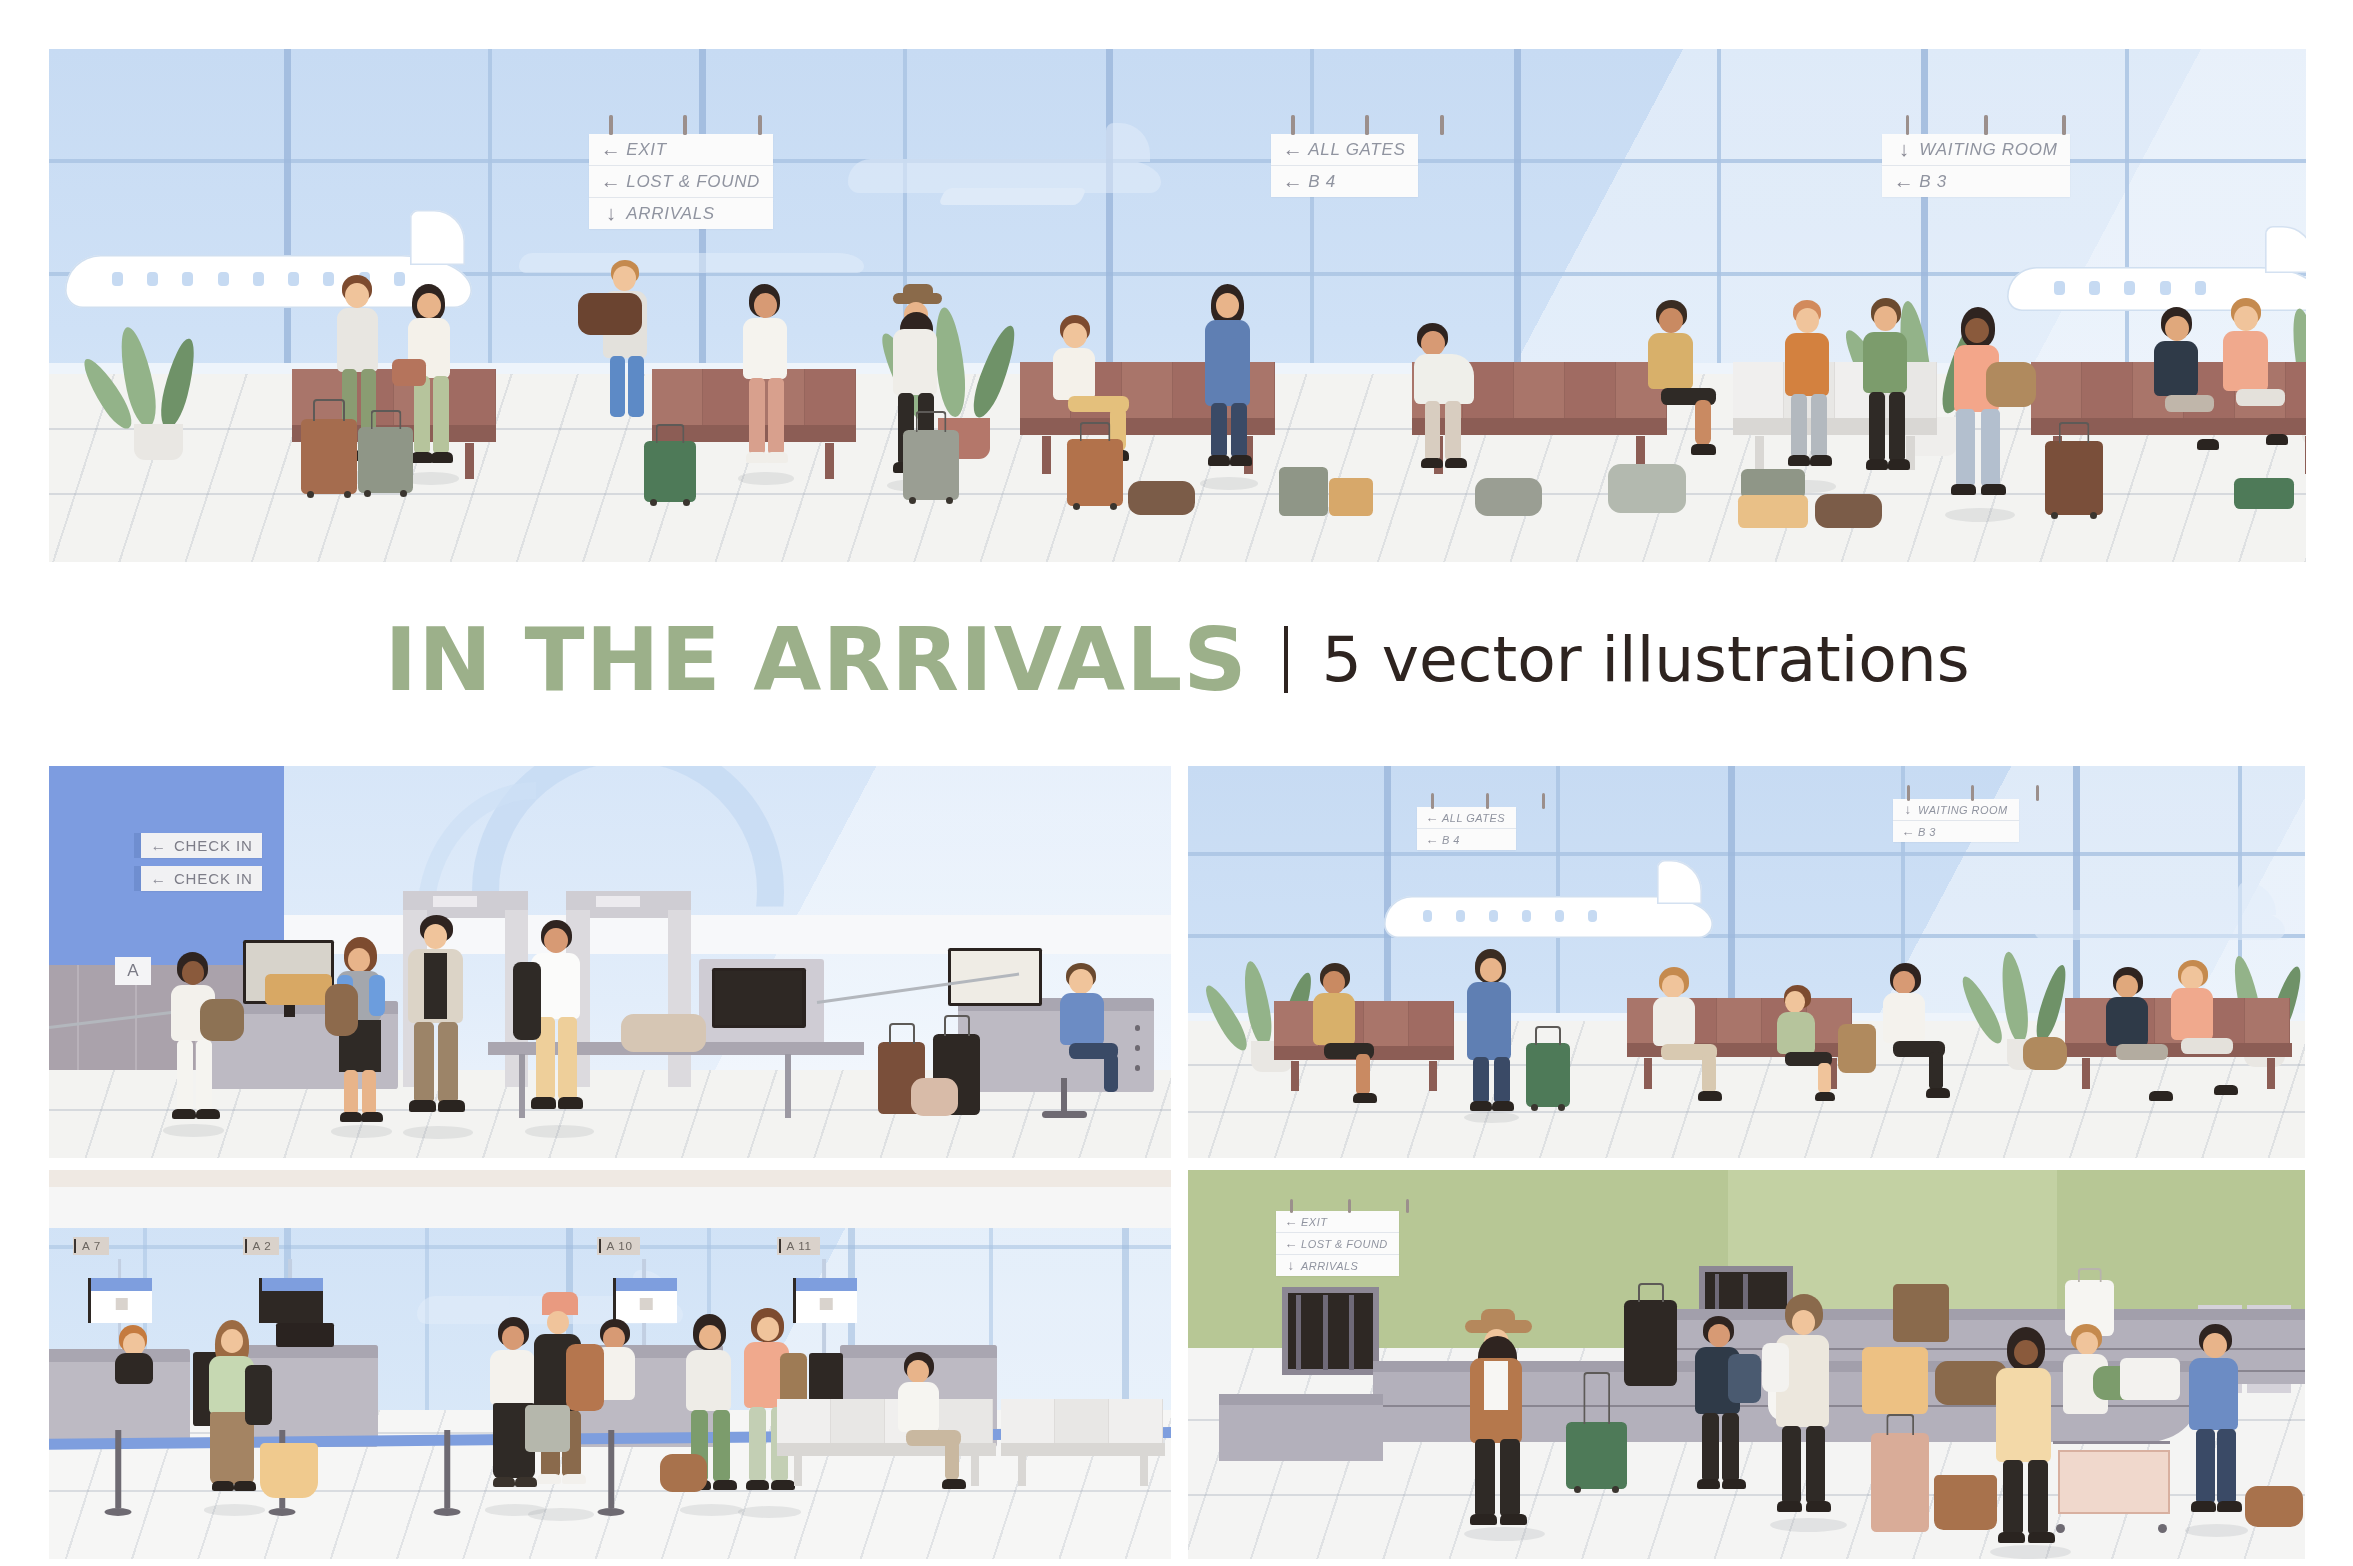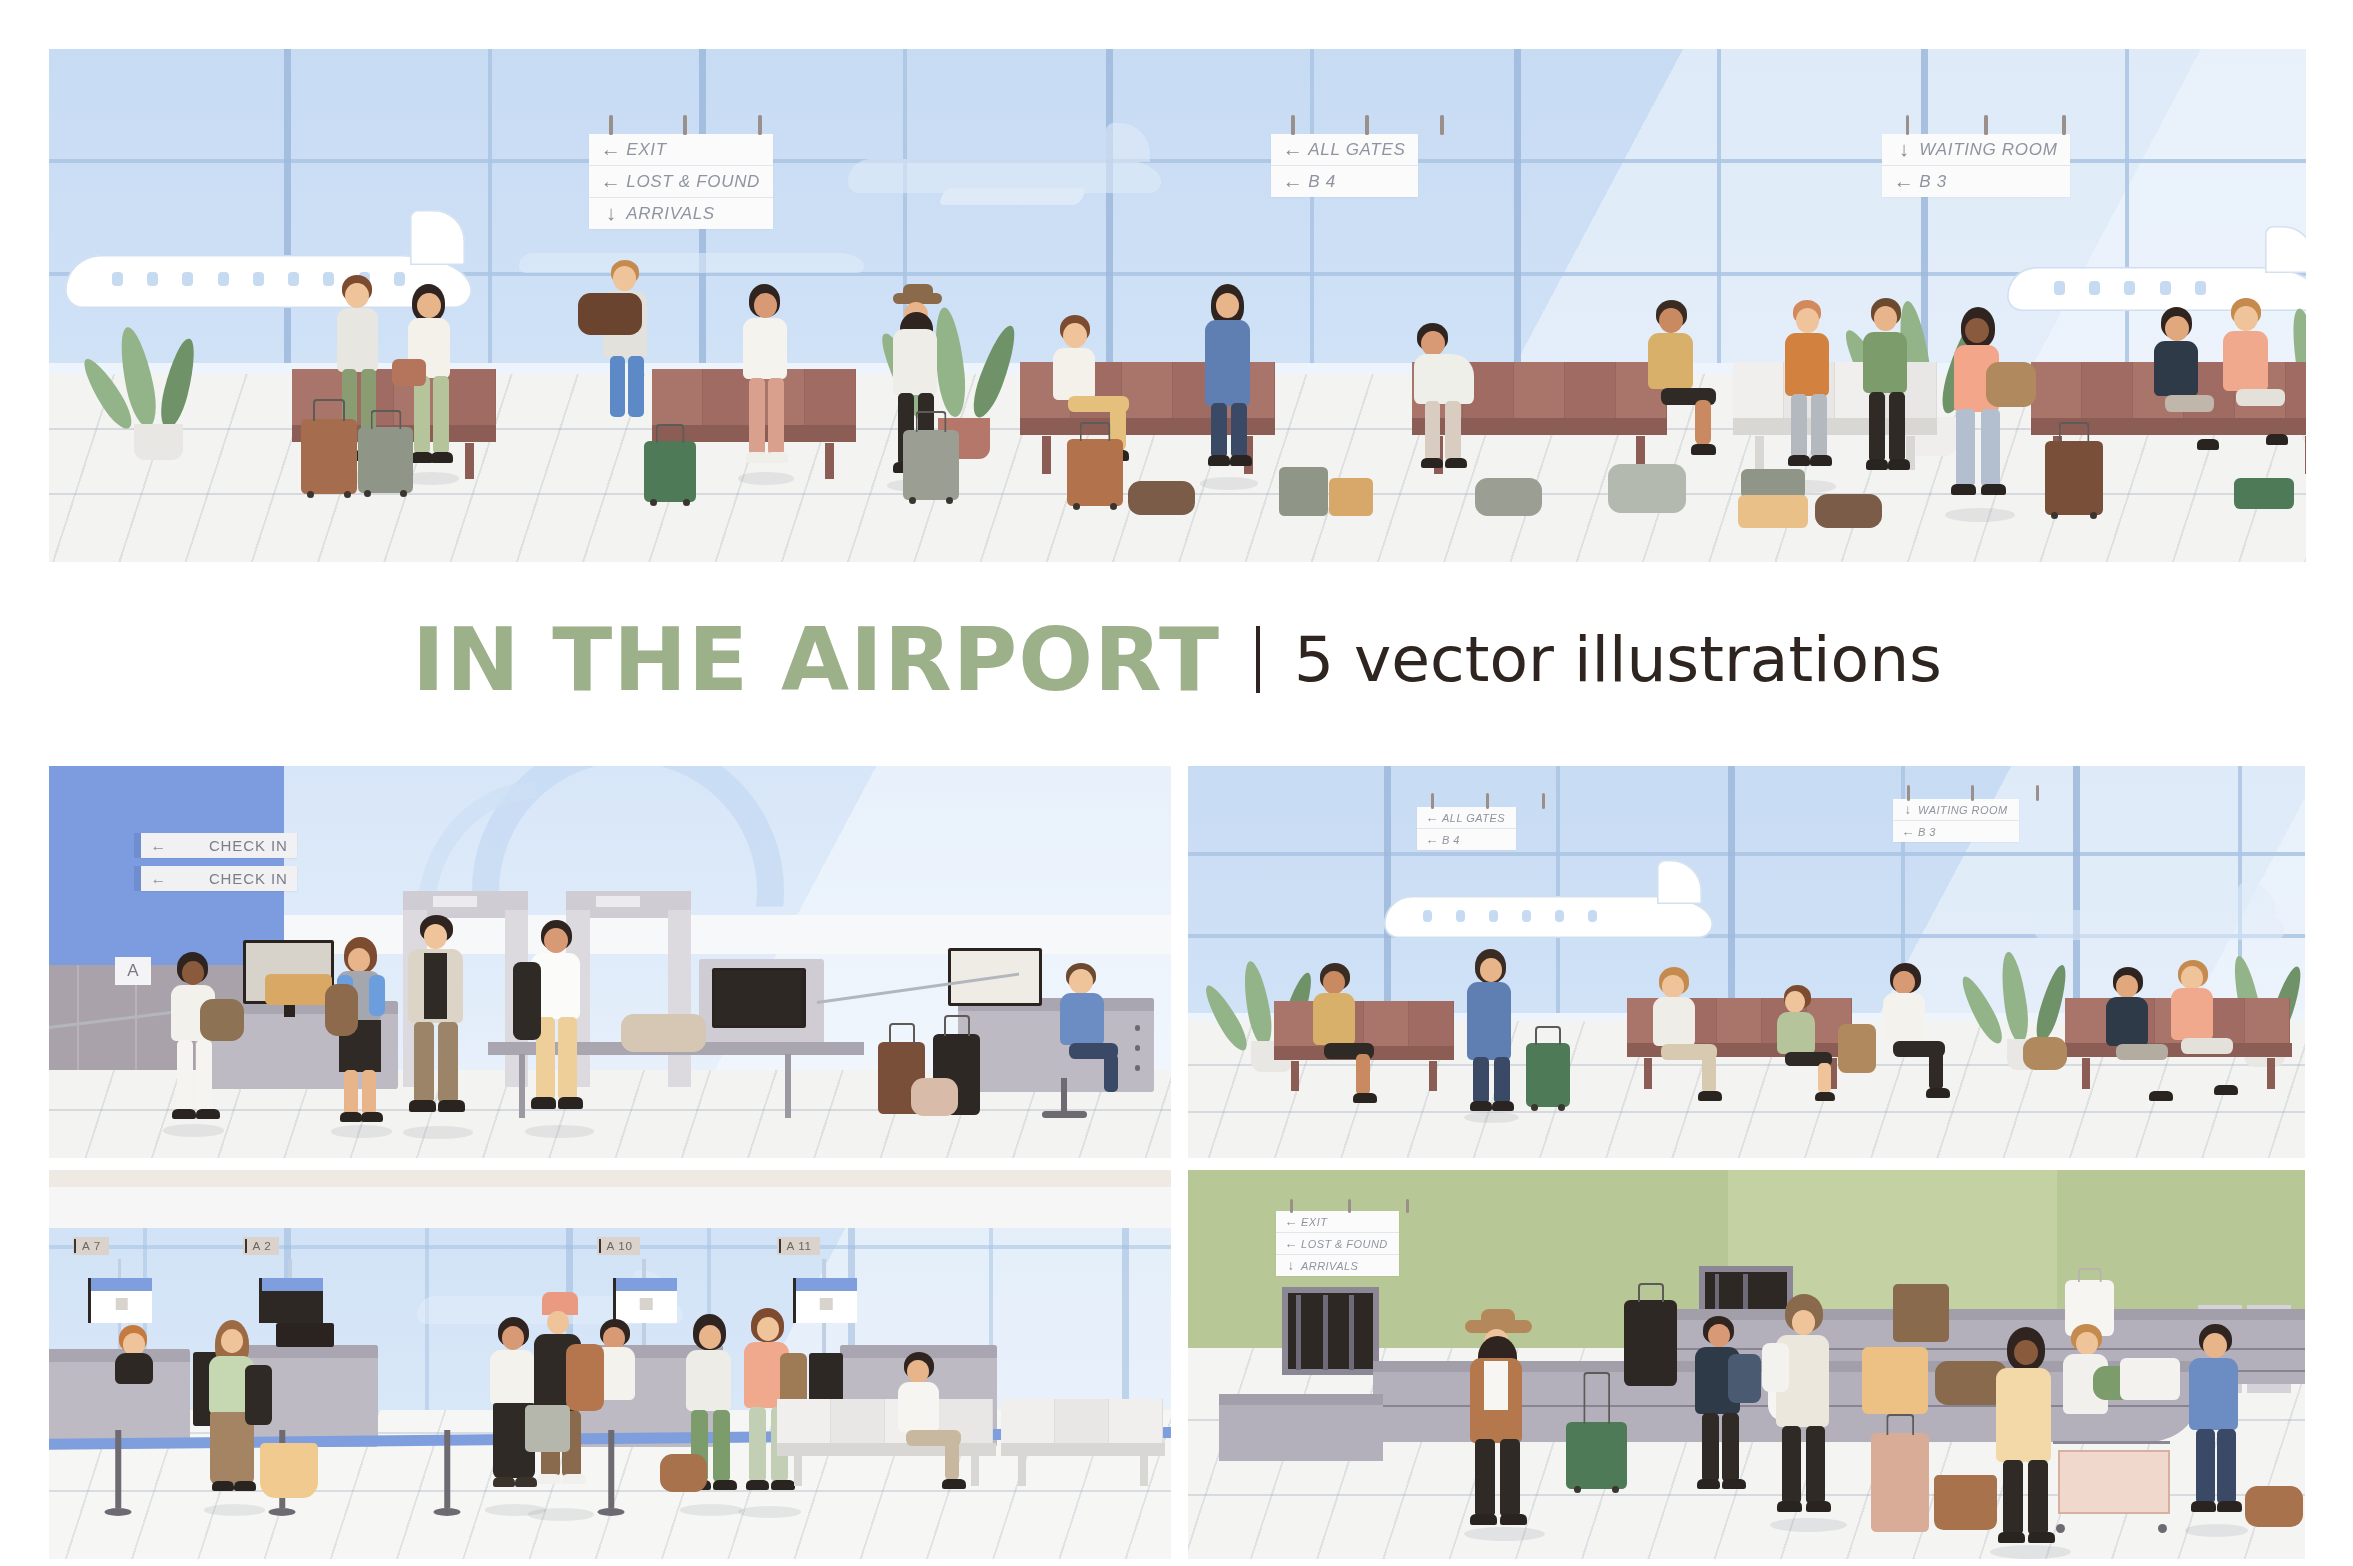--- a/index.html
+++ b/index.html
@@ -51,21 +51,21 @@
   .sign-row .tx{color:#9094a0;font-style:italic;letter-spacing:.04em;white-space:nowrap;font-weight:500;}
   .sign-lg .ar{width:31px;font-size:20.4px;line-height:1;}
   .sign-lg .tx{font-size:17px;}
   .sign-lg .sign-row{height:31px;padding:0 12.5px 0 6.3px;}
   .sign-sm .ar{width:20.4px;font-size:13.3px;line-height:1;}
   .sign-sm .tx{font-size:11px;}
   .sign-sm .sign-row{height:21px;padding:0 11px 0 4.7px;}
   .sign-tag{position:absolute;background:#f1f1f3;box-shadow:0 0.8px 1.6px rgba(0,0,0,.1);
      display:flex;align-items:center;padding:0 9.4px;}
   .sign-tag .ar{color:#8e8e98;margin-right:7.8px;font-size:15.7px;}
-  .sign-tag .tx{color:#7d7d88;font-size:15px;letter-spacing:.06em;margin-left:35px;}
+  .sign-tag .tx{color:#7d7d88;font-size:15px;letter-spacing:.06em;}
   .sign-tag .lead{position:absolute;left:-7px;top:0;bottom:0;width:7px;background:#6f8ed0;}
 
   
   .bench{position:absolute;}
   .bench .seatrow{position:absolute;left:0;top:0;display:flex;}
   .bench .seat{width:50px;height:56px;background:#a9756a;border-right:1.6px solid #96655c;}
   .bench .seat:nth-child(even){background:#a06b62;}
   .bench .base{position:absolute;left:0;right:0;height:17px;background:#8c5d55;}
   .bench .leg{position:absolute;width:9.4px;background:#8c5d55;}
   .bench.light .seat{background:#f0efee;border-right:1.6px solid #dedcda;}
@@ -513,21 +513,21 @@
     <div class="lug" style="left:1996px;top:392px;width:58px;height:74px;background:#7a4f3a;">
       <div class="hdl" style="top:-19px;width:27px;height:19px;"></div>
         <div class="wh" style="left:6.3px;"></div>
         <div class="wh" style="right:6.3px;"></div>
     </div>
     <div class="lug" style="left:2185px;top:429px;width:60px;height:31px;background:#4e7a58;border-radius:6.3px;"></div>
 
   </div>
 
   <div class="titlewrap" style="top:595px;height:129px;">
-    <span class="t-main">IN THE AIRPORT</span>
+    <span class="t-main">IN THE ARRIVALS</span>
     <span class="t-div"></span>
     <span class="t-sub">5 vector illustrations</span>
   </div>
 
   <div class="panel" style="left:49px;top:766px;width:1122px;height:392px;">
     <div class="glass pale">
       <div class="sky" style="background:linear-gradient(180deg,#d7e6f8 0%,#e2edfa 60%,#eef4fc 100%);"></div>
       <div class="diag"></div>
     </div>
 

